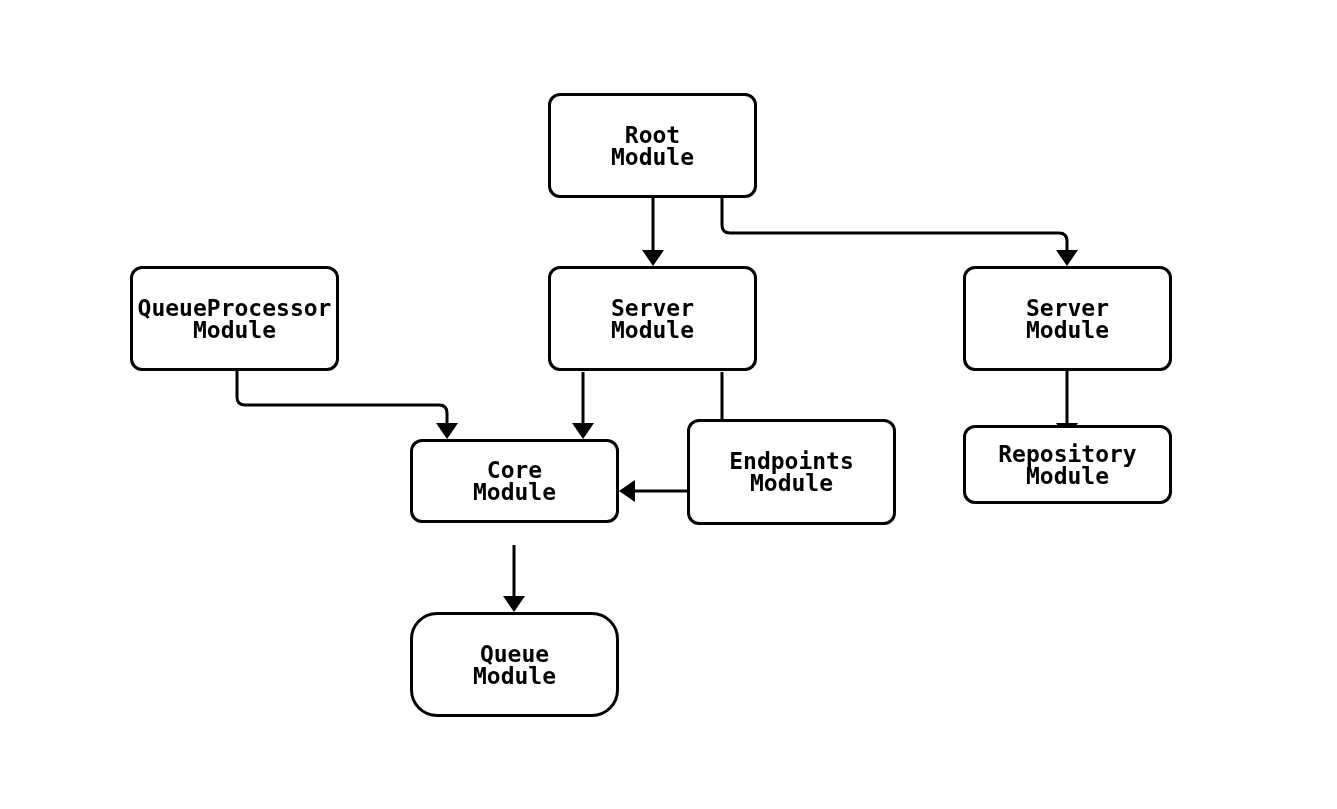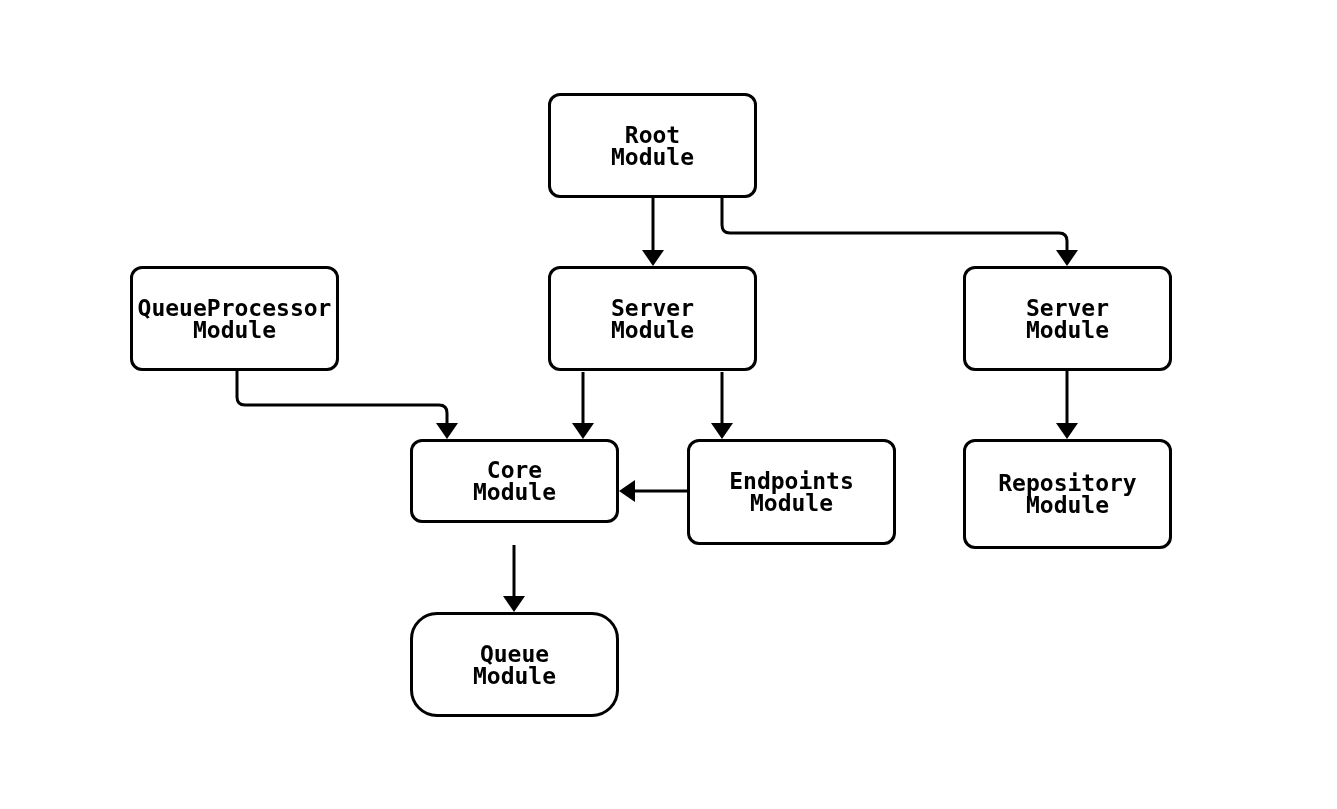--- a/index.html
+++ b/index.html
@@ -39,22 +39,22 @@
     font-size: 23px;
     line-height: 22px;
     color: #000000;
   }
   .node span { display: block; }
   .n-root           { left: 548px; top: 93px;  }
   .n-queueprocessor { left: 130px; top: 266px; }
   .n-server         { left: 548px; top: 266px; }
   .n-global         { left: 963px; top: 266px; }
   .n-core           { left: 410px; top: 439px; height: 84px; }
-  .n-endpoints      { left: 687px; top: 439px; height: 106px; }
-  .n-repository     { left: 963px; top: 439px; height: 110px; }
+  .n-endpoints      { left: 687px; top: 419px; height: 106px; }
+  .n-repository     { left: 963px; top: 425px; height: 79px; }
   .n-queue          { left: 410px; top: 612px; border-radius: 27px; }
   .edge path {
     fill: none;
     stroke: #000000;
     stroke-width: 3;
   }
   .edge polygon {
     fill: #000000;
     stroke: none;
   }

